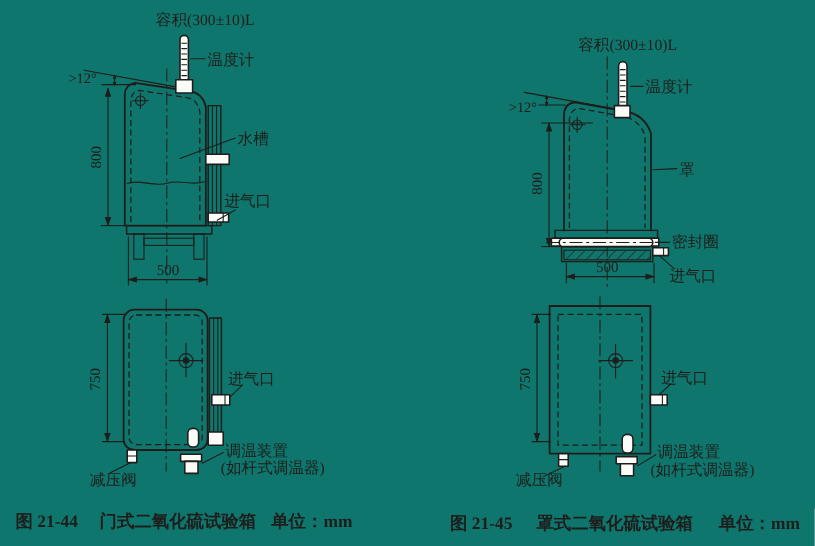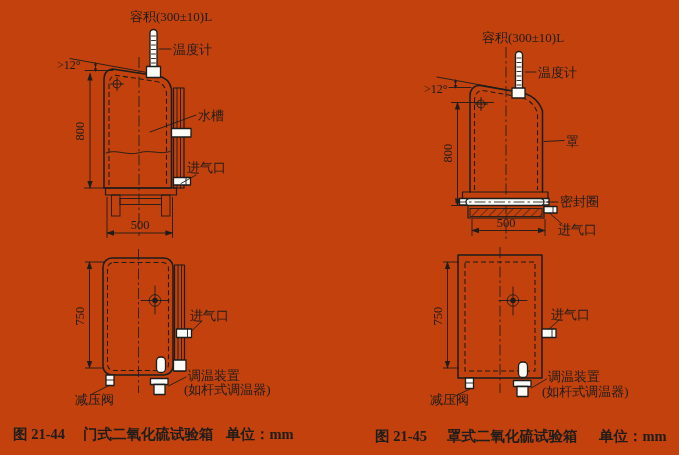--- a/index.html
+++ b/index.html
@@ -1,19 +1,19 @@
 <!DOCTYPE html>
 <html><head>
 <meta charset="utf-8">
 <style>
   html,body{margin:0;padding:0;}
   .page{
     position:relative;
     width:679px;height:455px;
-    background:#c2410c;
+    background:#0f766e;
     overflow:hidden;
   }
   svg{position:absolute;left:0;top:0;}
   .ln   {stroke:#1d1d1b;fill:none;stroke-width:1.5;stroke-linejoin:round;stroke-linecap:round;}
   .med  {stroke:#1d1d1b;fill:none;stroke-width:1.2;stroke-linejoin:round;}
   .thin {stroke:#1d1d1b;fill:none;stroke-width:0.9;stroke-linecap:round;}
   .dash {stroke:#1d1d1b;fill:none;stroke-width:1.05;stroke-dasharray:5 3;}
   .cl   {stroke:#1d1d1b;fill:none;stroke-width:0.85;stroke-dasharray:11 3 2.5 3;}
   .dim  {stroke:#1d1d1b;fill:none;stroke-width:0.9;}
   .part {fill:#fbfbf8;stroke:#1d1d1b;stroke-width:1.3;stroke-linejoin:round;}

